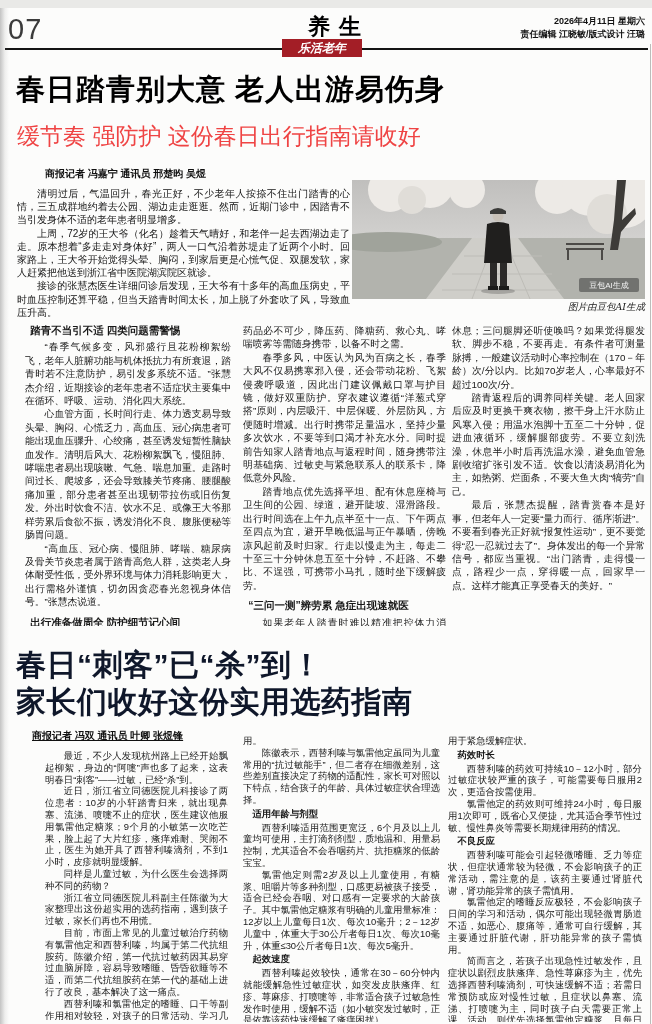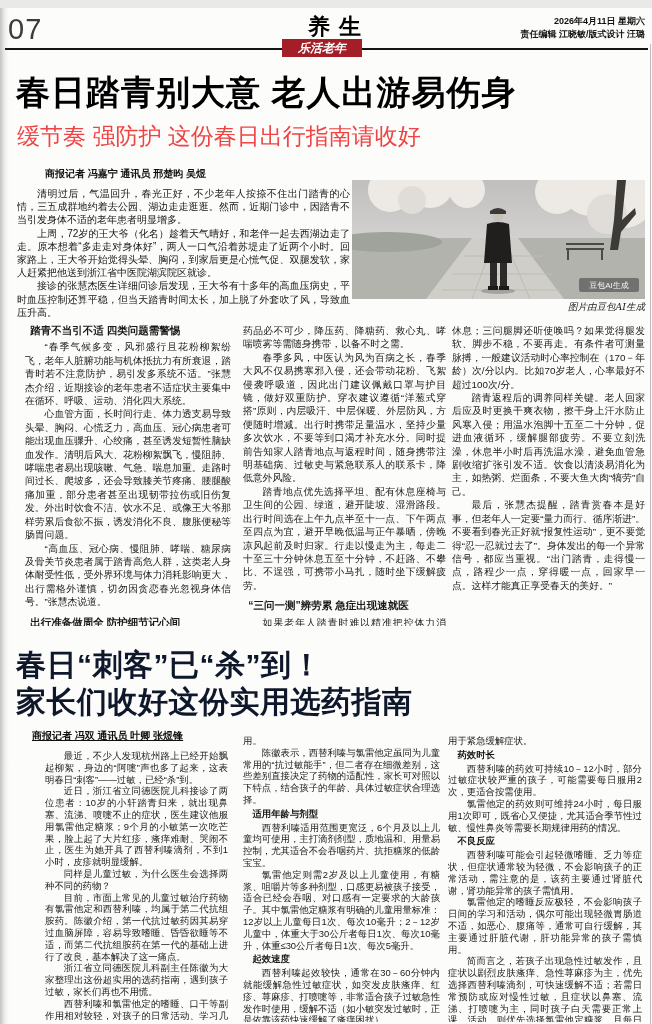--- a/index.html
+++ b/index.html
@@ -14,21 +14,21 @@
   .page-number{position:absolute;left:8px;top:5px;font-size:29px;letter-spacing:1px;color:#3b3b3b;}
   .section-title{position:absolute;left:0;right:0;top:4px;text-align:center;
      font-size:22px;font-weight:800;letter-spacing:9px;padding-left:26px;color:#000;}
   .mast-rule{position:absolute;left:5px;right:4px;top:40px;height:2px;background:#141414;}
   .brand-badge{position:absolute;left:282px;top:31px;width:80px;height:18px;background:#a31e26;
      color:#fff;text-align:center;line-height:18px;font-size:12px;font-weight:bold;font-style:italic;
      font-family:"DejaVu Serif",serif;z-index:3;}
   .dateblock{position:absolute;right:7px;top:7px;text-align:right;font-size:9px;line-height:13px;
      font-weight:700;color:#111;}
   
-  .a1-headline{position:absolute;left:16px;top:62px;width:620px;font-size:34px;font-weight:900;
+  .a1-headline{position:absolute;left:16px;top:62px;width:620px;font-size:29px;font-weight:900;
      letter-spacing:1px;color:#000;}
   .a1-dek{position:absolute;left:17px;top:113px;width:600px;font-size:23px;font-weight:400;color:#ef4444;}
   .byline{position:absolute;font-size:10px;font-weight:700;color:#111;}
   .a1-byline{left:17px;top:159px;padding-left:28px;}
   .a1-intro{position:absolute;left:17px;top:179px;width:333px;height:130px;overflow:hidden;
      font-size:10px;line-height:13.2px;text-align:justify;}
   .a1-intro p{margin:0;text-indent:2em;}
   .photo{position:absolute;left:352px;top:172px;width:293px;height:119px;}
   .photo-caption{position:absolute;left:452px;top:293px;width:193px;text-align:right;
      font-size:9.5px;font-style:italic;font-family:"DejaVu Serif",serif;color:#222;}
@@ -149,22 +149,22 @@
   <div class="a2-headline">
     <div>春日“刺客”已“杀”到！</div>
     <div>家长们收好这份实用选药指南</div>
   </div>
   <div class="byline a2-byline">商报记者 冯双 通讯员 叶卿 张煜锋</div>
 
   <div class="col a2c" style="left:45px;top:742px;width:183px;height:270px;">
     <p>最近，不少人发现杭州路上已经开始飘起柳絮，身边的“阿嚏”声也多了起来，这表明春日“刺客”——过敏，已经“杀”到。</p>
     <p>近日，浙江省立同德医院儿科接诊了两位患者：10岁的小轩踏青归来，就出现鼻塞、流涕、喷嚏不止的症状，医生建议他服用氯雷他定糖浆；9个月的小敏第一次吃芒果，脸上起了大片红疹，瘙痒难耐、哭闹不止，医生为她开具了西替利嗪滴剂，不到1小时，皮疹就明显缓解。</p>
     <p>同样是儿童过敏，为什么医生会选择两种不同的药物？</p>
+    <p>浙江省立同德医院儿科副主任陈徽为大家整理出这份超实用的选药指南，遇到孩子过敏，家长们再也不用慌。</p>
     <p>目前，市面上常见的儿童过敏治疗药物有氯雷他定和西替利嗪，均属于第二代抗组胺药。陈徽介绍，第一代抗过敏药因其易穿过血脑屏障，容易导致嗜睡、昏昏欲睡等不适，而第二代抗组胺药在第一代的基础上进行了改良，基本解决了这一痛点。</p>
-    <p>浙江省立同德医院儿科副主任陈徽为大家整理出这份超实用的选药指南，遇到孩子过敏，家长们再也不用慌。</p>
     <p>西替利嗪和氯雷他定的嗜睡、口干等副作用相对较轻，对孩子的日常活动、学习几乎没有影响，安全性更高，因此家长可在医生指导下放心给孩子使</p>
   </div>
   <div class="col a2c" style="left:243px;top:727px;width:197px;height:287px;">
     <p class="cont">用。</p>
     <p>陈徽表示，西替利嗪与氯雷他定虽同为儿童常用的“抗过敏能手”，但二者存在细微差别，这些差别直接决定了药物的适配性，家长可对照以下特点，结合孩子的年龄、具体过敏症状合理选择。</p>
     <div class="inhead">适用年龄与剂型</div>
     <p>西替利嗪适用范围更宽泛，6个月及以上儿童均可使用，主打滴剂剂型，质地温和、用量易控制，尤其适合不会吞咽药片、抗拒糖浆的低龄宝宝。</p>
     <p>氯雷他定则需2岁及以上儿童使用，有糖浆、咀嚼片等多种剂型，口感更易被孩子接受，适合已经会吞咽、对口感有一定要求的大龄孩子。其中氯雷他定糖浆有明确的儿童用量标准：12岁以上儿童每日1次、每次10毫升；2－12岁儿童中，体重大于30公斤者每日1次、每次10毫升，体重≤30公斤者每日1次、每次5毫升。</p>
     <div class="inhead">起效速度</div>
     <p>西替利嗪起效较快，通常在30－60分钟内就能缓解急性过敏症状，如突发皮肤瘙痒、红疹、荨麻疹、打喷嚏等，非常适合孩子过敏急性发作时使用，缓解不适（如小敏突发过敏时，正是依靠该药快速缓解了瘙痒困扰）。</p>

